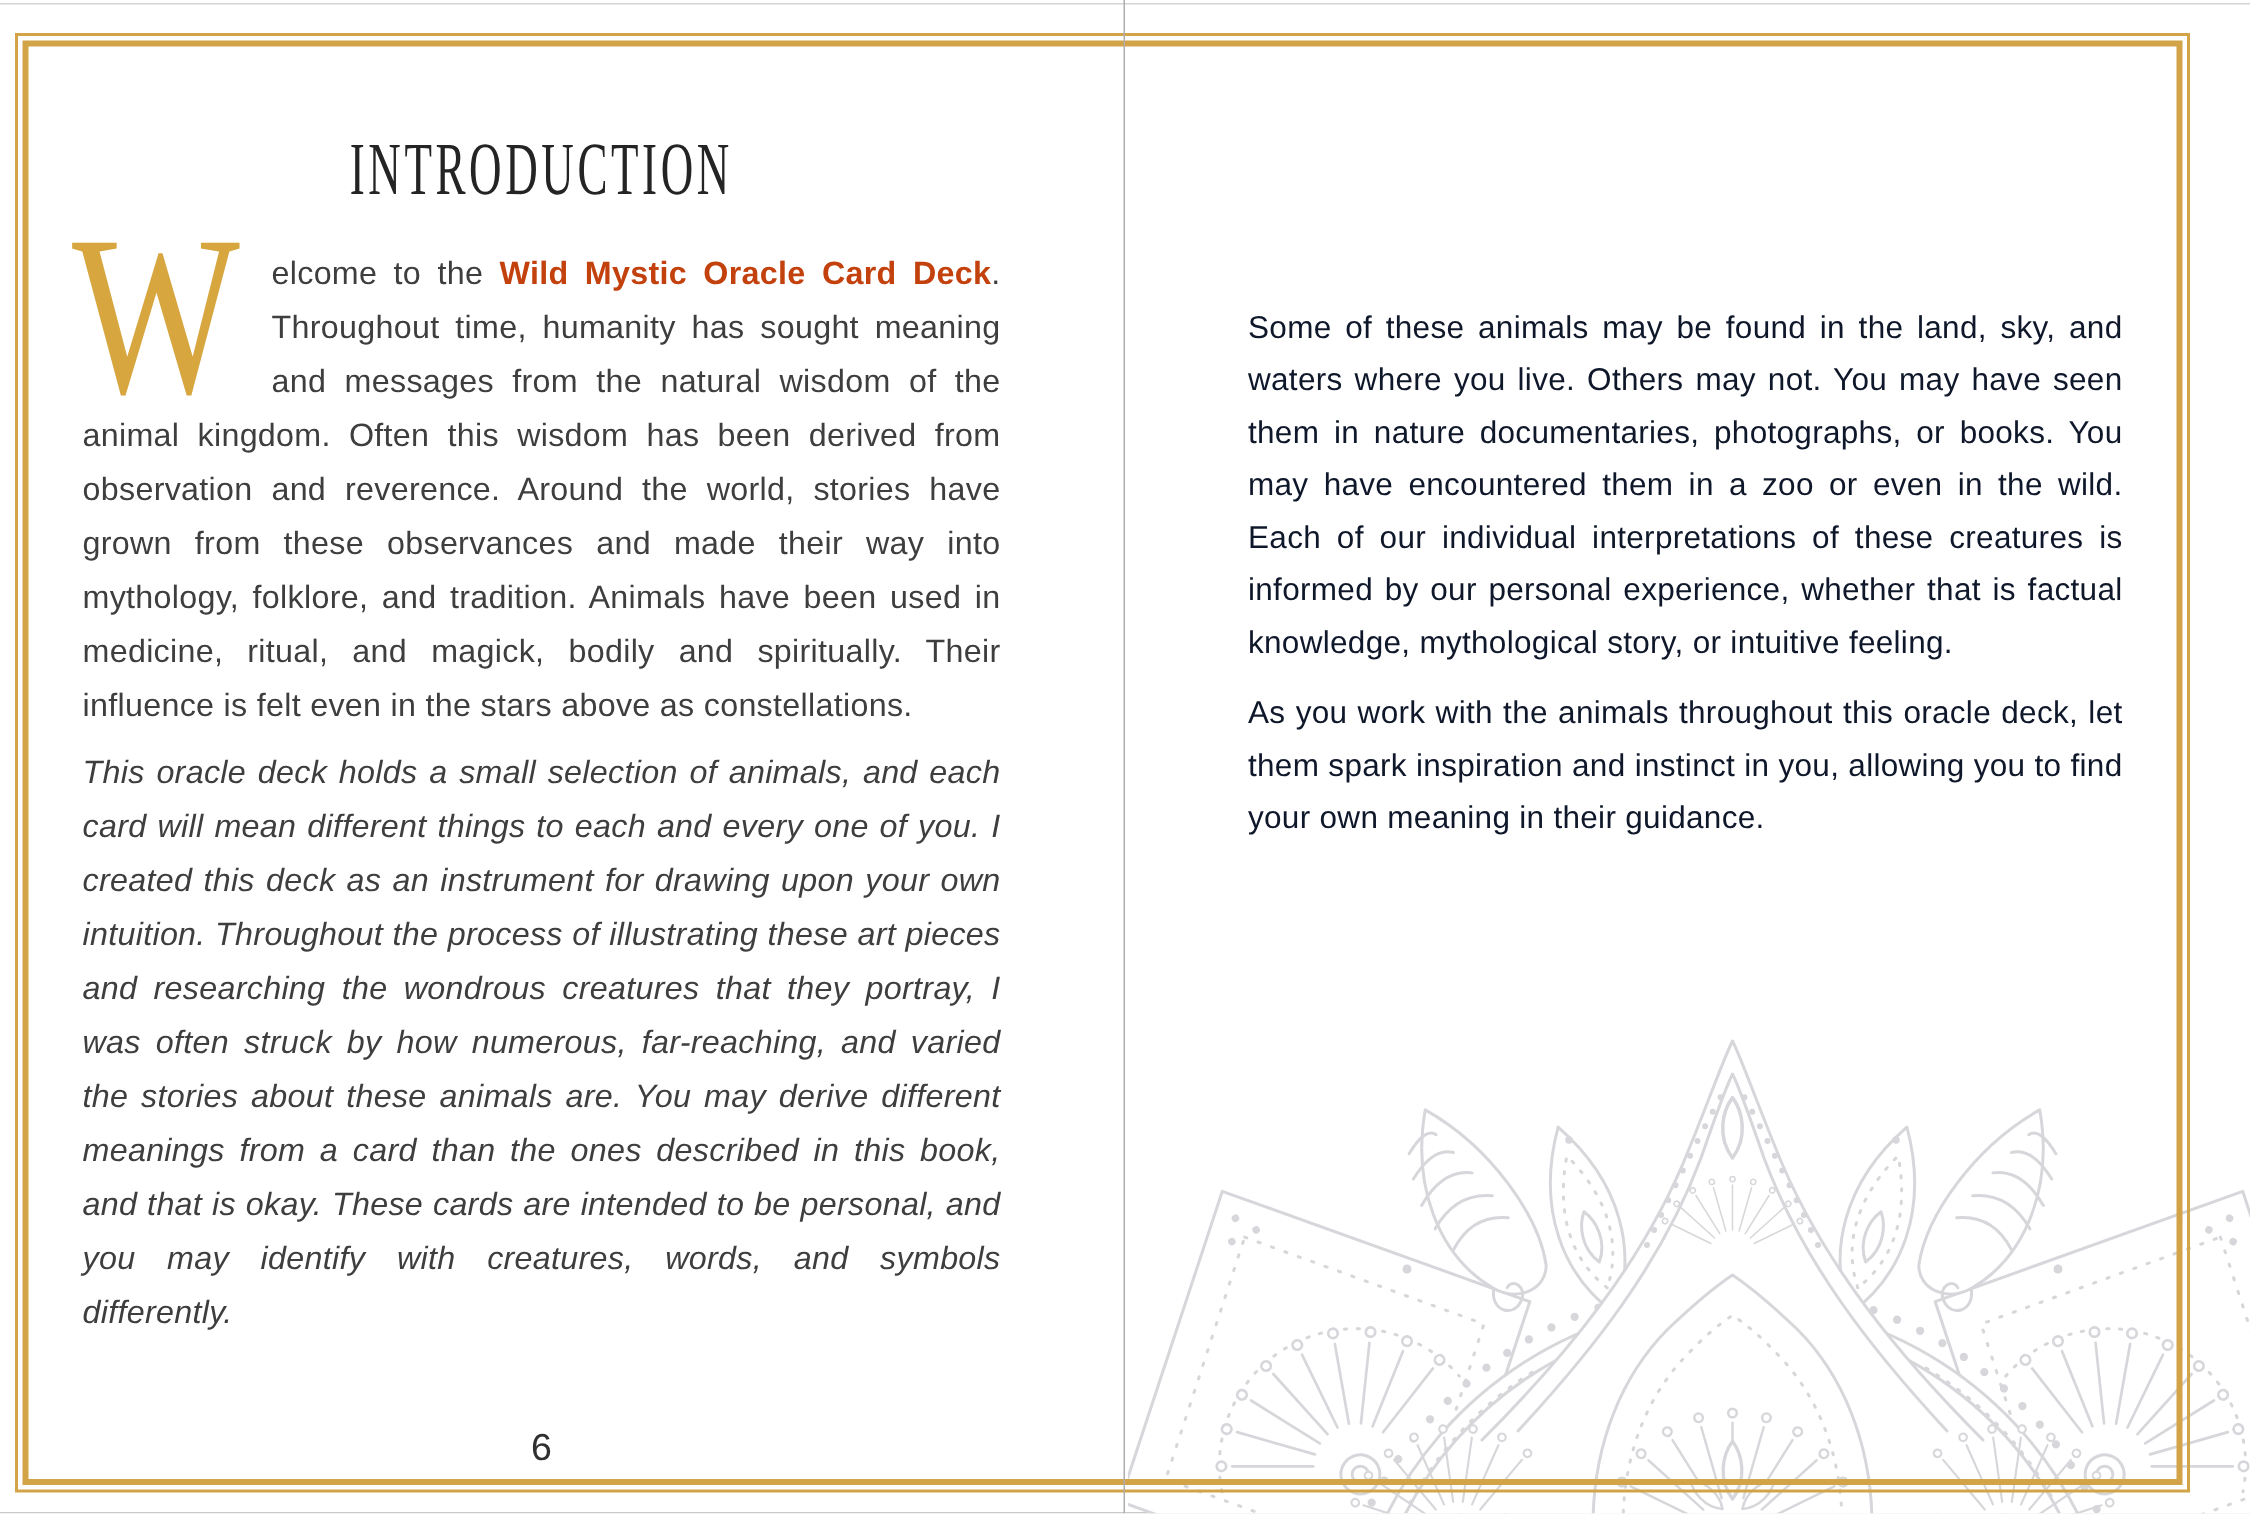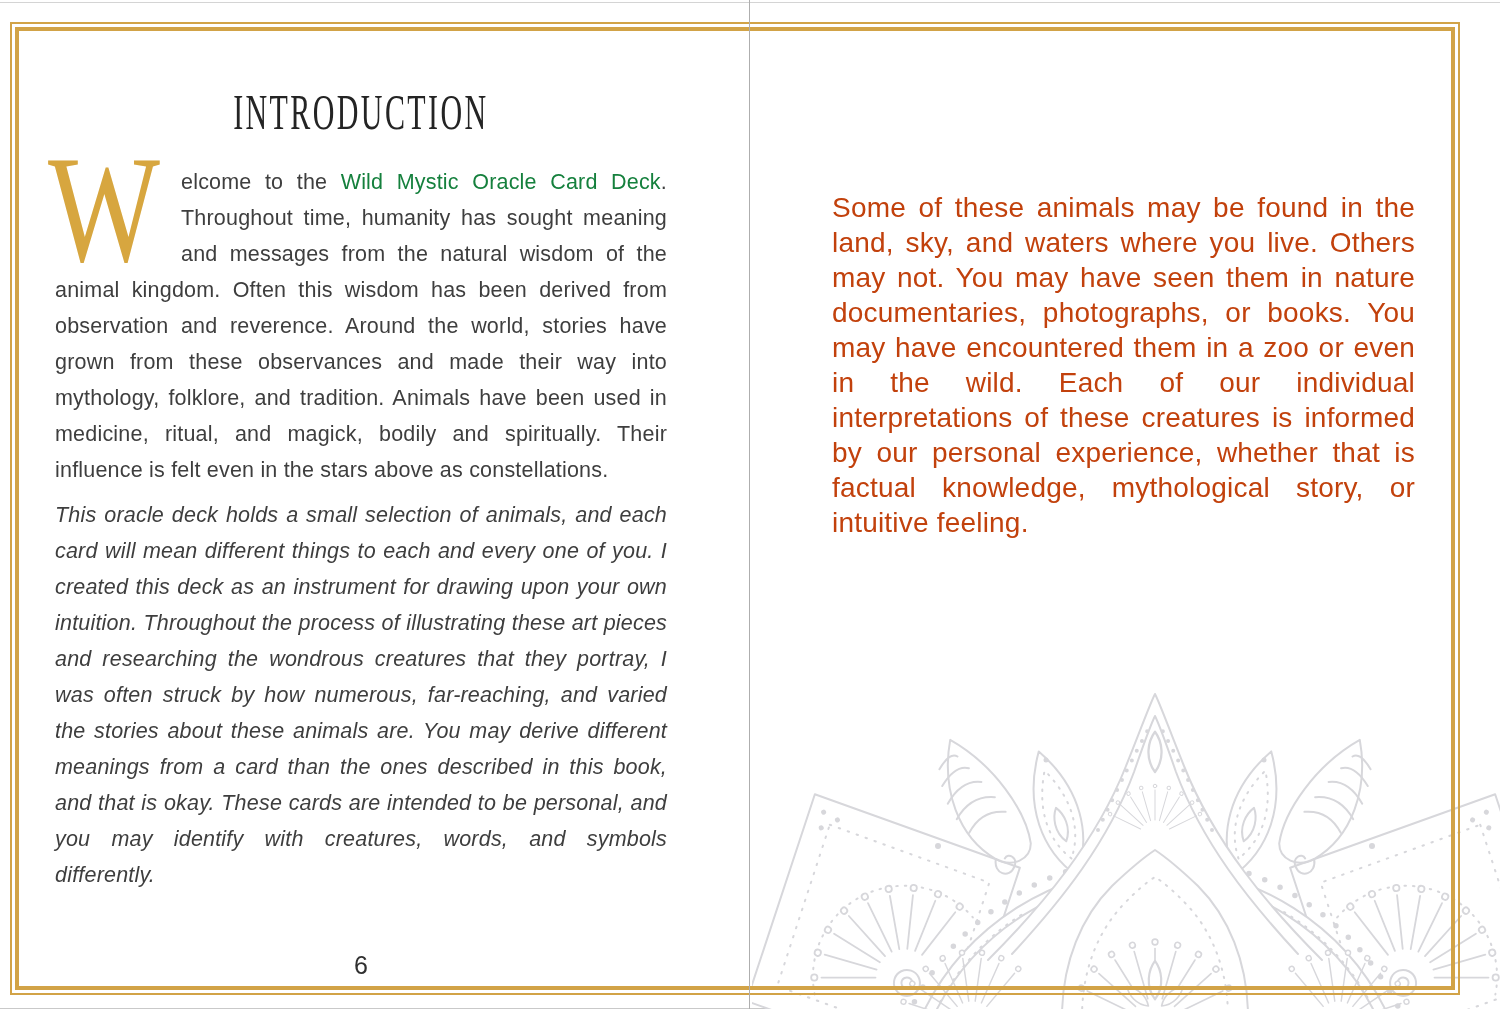--- a/index.html
+++ b/index.html
@@ -25,25 +25,25 @@
     font-family:"Liberation Serif",serif;color:#242424;}
   .title span{display:inline-block;font-size:50px;letter-spacing:4px;
     transform:scaleX(0.60);transform-origin:50% 50%;white-space:nowrap;}
   .drop-cap{position:absolute;top:134px;left:48px;font-family:"Liberation Serif",serif;
     font-size:152px;line-height:1;color:#d7a63f;transform:scale(0.78,1);transform-origin:0 0;}
   .left-text{position:absolute;top:164px;left:55px;width:612px;
     font-size:21.5px;line-height:36px;color:#3e3e3e;letter-spacing:0.2px;}
   .left-text p{margin:0;text-align:justify;}
   .left-text p + p{margin-top:9px;font-style:italic;}
   .dropcap-spacer{float:left;width:126px;height:100px;}
-  .deck-name{color:#15803d;font-weight:normal;}
+  .deck-name{color:#c2410c;font-weight:bold;}
   .page-number{position:absolute;top:951px;left:55px;width:612px;text-align:center;
     font-size:25px;color:#303030;}
-  .right-text{position:absolute;top:190px;left:832px;width:583px;
-    font-size:28px;line-height:35px;color:#c2410c;letter-spacing:0.2px;}
+  .right-text{position:absolute;top:201px;left:832px;width:583px;
+    font-size:21px;line-height:35px;color:#0f172a;letter-spacing:0.2px;}
   .right-text p{margin:0;text-align:justify;}
   .right-text p + p{margin-top:12px;}
 </style>
 </head>
 <body>
 
 <div class="stage">
 
   <div class="edge-top"></div>
   <div class="edge-bottom-line"></div>
@@ -168,17 +168,18 @@
       <div class="left-text">
         <p><span class="dropcap-spacer"></span><span>elcome to the </span><span class="deck-name">Wild Mystic Oracle Card Deck</span><span>. Throughout time, humanity has sought meaning and messages from the natural wisdom of the animal kingdom. Often this wisdom has been derived from observation and reverence. Around the world, stories have grown from these observances and made their way into mythology, folklore, and tradition. Animals have been used in medicine, ritual, and magick, bodily and spiritually. Their influence is felt even in the stars above as constellations.</span></p>
         <p>This oracle deck holds a small selection of animals, and each card will mean different things to each and every one of you. I created this deck as an instrument for drawing upon your own intuition. Throughout the process of illustrating these art pieces and researching the wondrous creatures that they portray, I was often struck by how numerous, far-reaching, and varied the stories about these animals are. You may derive different meanings from a card than the ones described in this book, and that is okay. These cards are intended to be personal, and you may identify with creatures, words, and symbols differently.</p>
       </div>
       <div class="page-number">6</div>
     </div>
 
     <div>
       <div class="right-text">
         <p>Some of these animals may be found in the land, sky, and waters where you live. Others may not. You may have seen them in nature documentaries, photographs, or books. You may have encountered them in a zoo or even in the wild. Each of our individual interpretations of these creatures is informed by our personal experience, whether that is factual knowledge, mythological story, or intuitive feeling.</p>
+        <p>As you work with the animals throughout this oracle deck, let them spark inspiration and instinct in you, allowing you to find your own meaning in their guidance.</p>
       </div>
     </div>
   </div>
 
 </div>
 
 </body></html>

